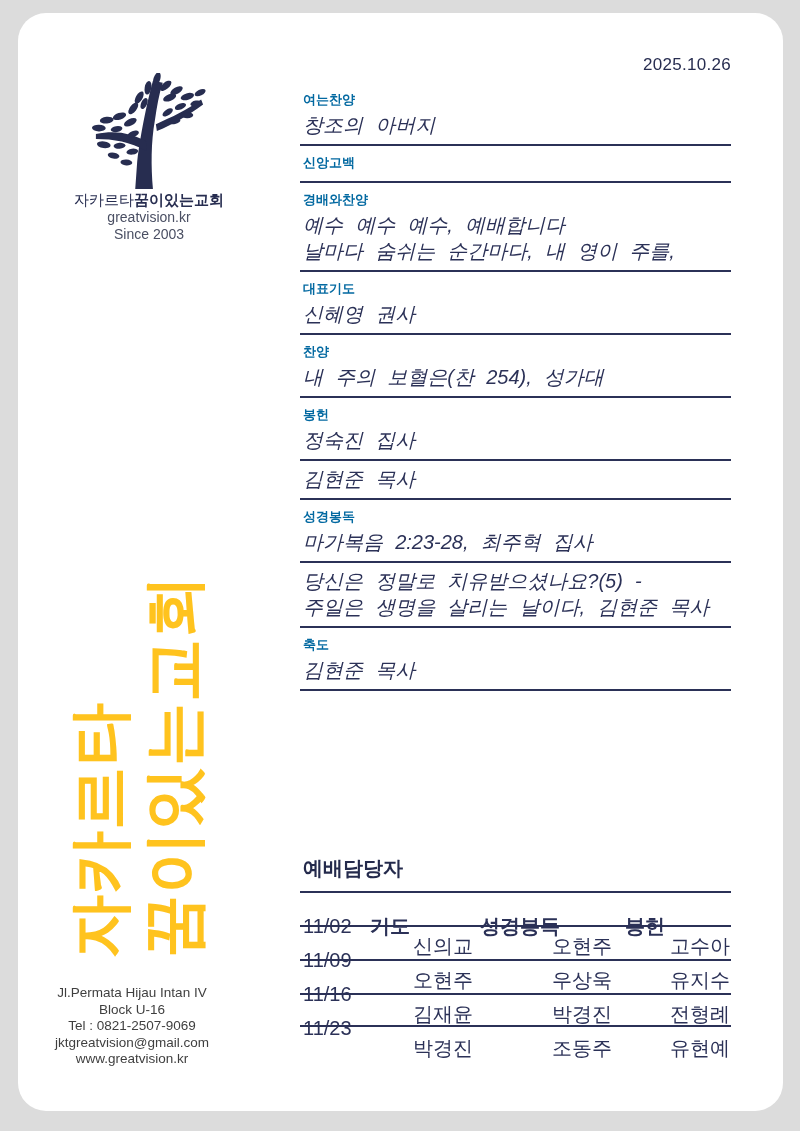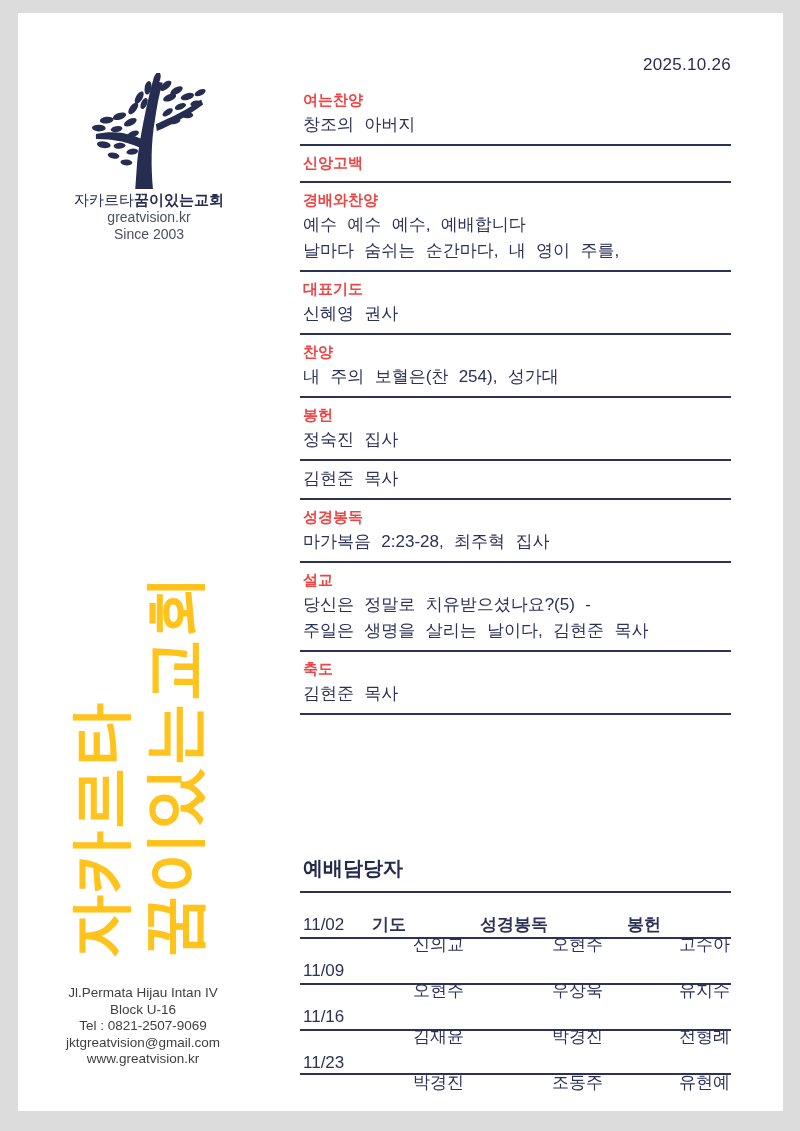--- a/index.html
+++ b/index.html
@@ -8,20 +8,21 @@
     width:800px; height:1131px;
     background:#dcdcdc;
     font-family:"Liberation Sans", sans-serif;
     position:relative;
     overflow:hidden;
   }
   .page {
     position:absolute; left:18px; top:13px;
     width:765px; height:1098px;
     background:#ffffff;
+    border-radius:28px;
   }
   
   .date {
     position:absolute; top:42px; right:52px;
     font-size:17px; color:#272d50; letter-spacing:.3px;
   }
   
   .brand {
     position:absolute; left:6px; top:60px; width:250px;
     text-align:center; color:#272d50;
@@ -36,54 +37,54 @@
   .vertical-name {
     position:absolute; left:194px; top:795px;
     width:420px; height:150px;
     transform:rotate(-90deg); transform-origin:0 100%;
     color:#ffc31e; font-weight:800;
     font-size:63px; line-height:74px;
     letter-spacing:1px; white-space:nowrap;
   }
   
   .contact {
-    position:absolute; left:14px; top:972px; width:222px;
+    position:absolute; left:3px; top:972px; width:222px;
     text-align:center; color:#3f3f3f;
     font-size:13.5px; line-height:16.5px;
   }
   
   .worship {
     position:absolute; left:282px; top:70px; width:431px;
     color:#2b3157;
   }
   .sec { border-bottom:2px solid #2b3157; padding:5px 0 6px 3px; }
   .sec .sec-title {
-    margin:0; font-size:15px; line-height:24px;
-    font-weight:700; color:#ef4444;
+    margin:0; font-size:13px; line-height:24px;
+    font-weight:700; color:#0369a1;
   }
   .sec .body-line {
-    font-size:17px; line-height:26px;
-    word-spacing:.33em; color:#2b3157;
+    font-size:20px; line-height:26px;
+    word-spacing:.33em; color:#2b3157;font-style:italic;
   }
   
   .duty {
     position:absolute; left:282px; top:843px; width:431px;
     color:#2b3157;
   }
   .duty .duty-title {
     margin:0 0 11px 3px; font-size:20px; line-height:24px;
     font-weight:700; color:#242a4c;
   }
   .trow {
     display:grid;
     grid-template-columns:70px 43px 67px 72px 73px 43px 63px;
     align-items:center;
-    height:46px;
+    height:34px;
     border-top:2px solid #2b3157;
-    font-size:17px;
+    font-size:20px;
   }
   .trow:last-child { border-bottom:2px solid #2b3157; }
   .c        { white-space:nowrap; }
   .c.cdate  { padding-left:3px; }
   .c.lbl    { font-weight:700; text-align:center; padding-right:5px; }
   .c.nm     { text-align:left;margin-top:40px; }
   .c.nm3    { text-align:right; padding-right:1px; }
 </style>
 </head>
 <body>
@@ -187,21 +188,20 @@
     <div class="sec">
       <div class="body-line">김현준 목사</div>
     </div>
 
     <div class="sec">
       <div class="sec-title">성경봉독</div>
       <div class="body-line">마가복음 2:23-28, 최주혁 집사</div>
     </div>
 
     <div class="sec">
-      <div class="sec-title">설교</div>
       <div class="body-line">당신은 정말로 치유받으셨나요?(5) -</div>
       <div class="body-line">주일은 생명을 살리는 날이다, 김현준 목사</div>
     </div>
 
     <div class="sec">
       <div class="sec-title">축도</div>
       <div class="body-line">김현준 목사</div>
     </div>
 
   </div>

